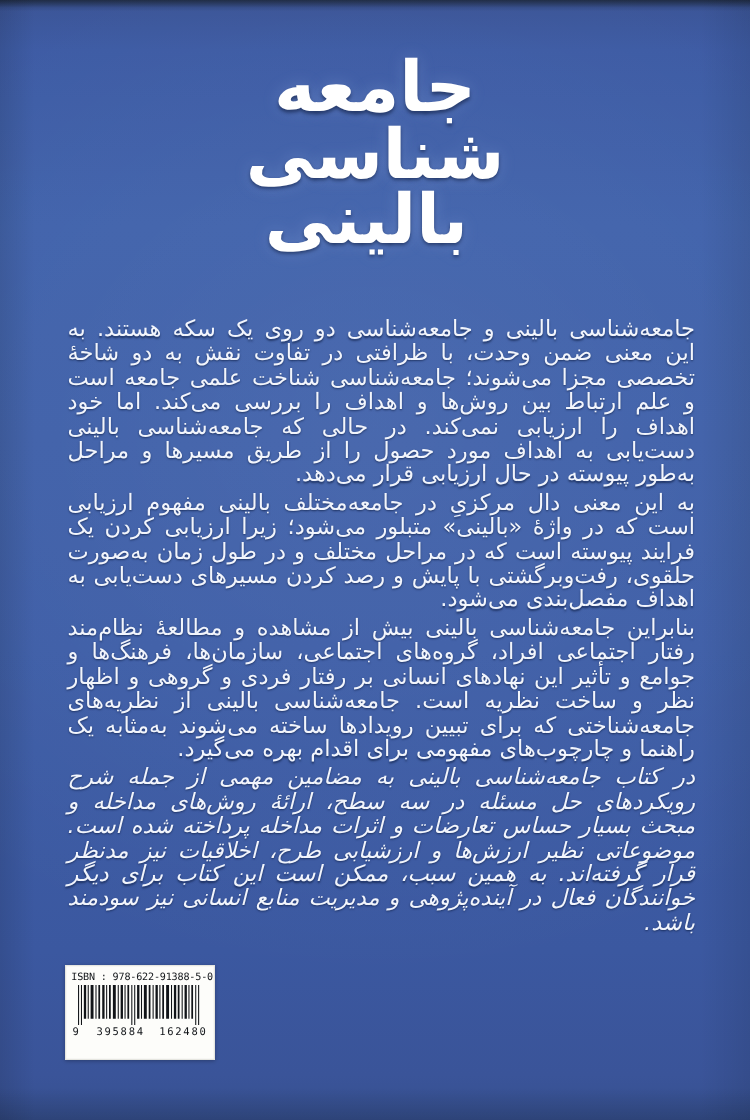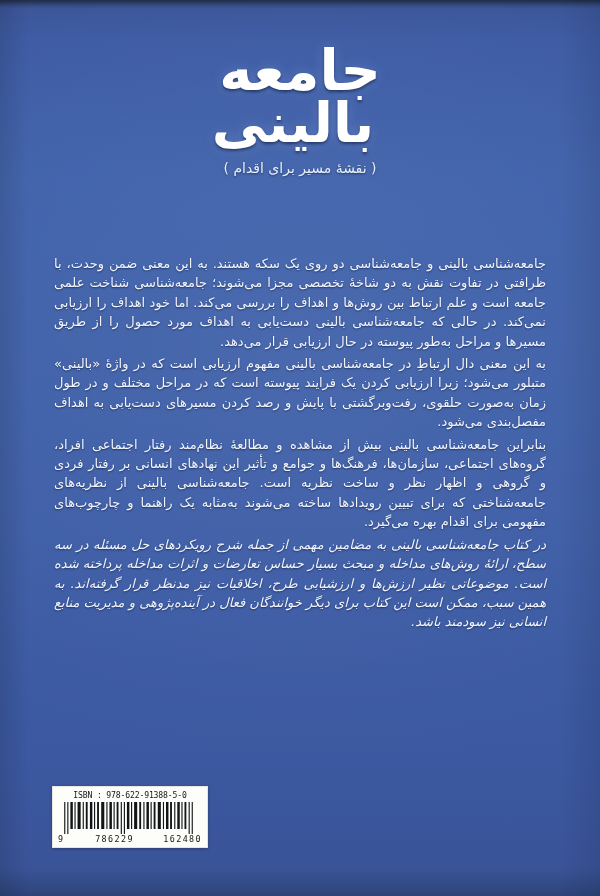--- a/index.html
+++ b/index.html
@@ -86,44 +86,44 @@
     font-weight: normal;
     letter-spacing: 0.3px;
     text-shadow: 0 1px 2px rgba(10,22,55,0.55);
   }
 
   
   .blurb {
     position: absolute;
     top: 254px;
     left: 54px;
-    right: 54px;
+    right: 44px;
     z-index: 3;
     color: #f2f5fc;
-    font-size: 13px;
+    font-size: 18px;
     line-height: 19.4px;
     text-align: justify;
     text-justify: inter-word;
     text-shadow: 0 1px 1.6px rgba(12,26,62,0.62);
   }
   .blurb p {
     margin: 0 0 3px 0;
     text-align: justify;
   }
   .blurb p:last-child { margin-bottom: 0; font-style: italic; }
 
   
   .isbn-box {
     position: absolute;
     left: 52px;
     bottom: 48px;
-    width: 156px;
+    width: 120px;
     background: #fdfdfa;
     border: 1px solid #e6e6e0;
-    padding: 3px 4px 2px 4px;
+    padding: 3px 4px 16px 4px;
     box-sizing: border-box;
     z-index: 4;
     box-shadow: 0 1px 3px rgba(0,0,0,0.28);
   }
   .isbn-text {
     display: block;
     direction: ltr;
     text-align: center;
     color: #111418;
     font-family: "DejaVu Sans Mono", "Liberation Mono", monospace;
@@ -153,27 +153,27 @@
   .barcode-digits .grp-lead { margin-right: 2px; }
   .barcode-digits .grp { letter-spacing: 1.4px; }
 </style>
 </head>
 <body>
 
 <div class="cover">
 
   <div class="title-block">
     <span class="title-line l1">جامعه</span>
+    <span class="title-line l2">شناسی</span>
     <span class="title-line l3">بالینی</span>
-    <span class="subtitle">( نقشهٔ مسیر برای اقدام )</span>
   </div>
 
   <div class="blurb">
     <p>جامعه‌شناسی بالینی و جامعه‌شناسی دو روی یک سکه هستند. به این معنی ضمن وحدت، با ظرافتی در تفاوت نقش به دو شاخهٔ تخصصی مجزا می‌شوند؛ جامعه‌شناسی شناخت علمی جامعه است و علم ارتباط بین روش‌ها و اهداف را بررسی می‌کند. اما خود اهداف را ارزیابی نمی‌کند. در حالی که جامعه‌شناسی بالینی دست‌یابی به اهداف مورد حصول را از طریق مسیرها و مراحل به‌طور پیوسته در حال ارزیابی قرار می‌دهد.</p>
-    <p>به این معنی دال ارتباطِ در جامعه‌شناسی بالینی مفهوم ارزیابی است که در واژهٔ «بالینی» متبلور می‌شود؛ زیرا ارزیابی کردن یک فرایند پیوسته است که در مراحل مختلف و در طول زمان به‌صورت حلقوی، رفت‌وبرگشتی با پایش و رصد کردن مسیرهای دست‌یابی به اهداف مفصل‌بندی می‌شود.</p>
+    <p>به این معنی دال مرکزیِ در جامعه‌مختلف بالینی مفهوم ارزیابی است که در واژهٔ «بالینی» متبلور می‌شود؛ زیرا ارزیابی کردن یک فرایند پیوسته است که در مراحل مختلف و در طول زمان به‌صورت حلقوی، رفت‌وبرگشتی با پایش و رصد کردن مسیرهای دست‌یابی به اهداف مفصل‌بندی می‌شود.</p>
     <p>بنابراین جامعه‌شناسی بالینی بیش از مشاهده و مطالعهٔ نظام‌مند رفتار اجتماعی افراد، گروه‌های اجتماعی، سازمان‌ها، فرهنگ‌ها و جوامع و تأثیر این نهادهای انسانی بر رفتار فردی و گروهی و اظهار نظر و ساخت نظریه است. جامعه‌شناسی بالینی از نظریه‌های جامعه‌شناختی که برای تبیین رویدادها ساخته می‌شوند به‌مثابه یک راهنما و چارچوب‌های مفهومی برای اقدام بهره می‌گیرد.</p>
     <p>در کتاب جامعه‌شناسی بالینی به مضامین مهمی از جمله شرح رویکردهای حل مسئله در سه سطح، ارائهٔ روش‌های مداخله و مبحث بسیار حساس تعارضات و اثرات مداخله پرداخته شده است. موضوعاتی نظیر ارزش‌ها و ارزشیابی طرح، اخلاقیات نیز مدنظر قرار گرفته‌اند. به همین سبب، ممکن است این کتاب برای دیگر خوانندگان فعال در آینده‌پژوهی و مدیریت منابع انسانی نیز سودمند باشد.</p>
   </div>
 
   <div class="isbn-box">
     <span class="isbn-text">ISBN : 978-622-91388-5-0</span>
     <svg class="barcode" viewBox="0 0 142 32" preserveAspectRatio="none">
       <rect x="0" y="0" width="142" height="32" fill="#fdfdfa"></rect>
       <g fill="#111418">
         <rect x="7" y="0" width="1.1" height="32"></rect>
@@ -208,18 +208,18 @@
         <rect x="114" y="0" width="1.1" height="27"></rect>
         <rect x="117" y="0" width="2.4" height="27"></rect>
         <rect x="121" y="0" width="1.1" height="27"></rect>
         <rect x="124" y="0" width="1.8" height="27"></rect>
         <rect x="128" y="0" width="1.1" height="32"></rect>
         <rect x="131" y="0" width="1.1" height="32"></rect>
       </g>
     </svg>
     <div class="barcode-digits">
       <span class="grp-lead">9</span>
-      <span class="grp">786229</span>
+      <span class="grp">395884</span>
       <span class="grp">162480</span>
     </div>
   </div>
 
 </div>
 
 </body></html>

